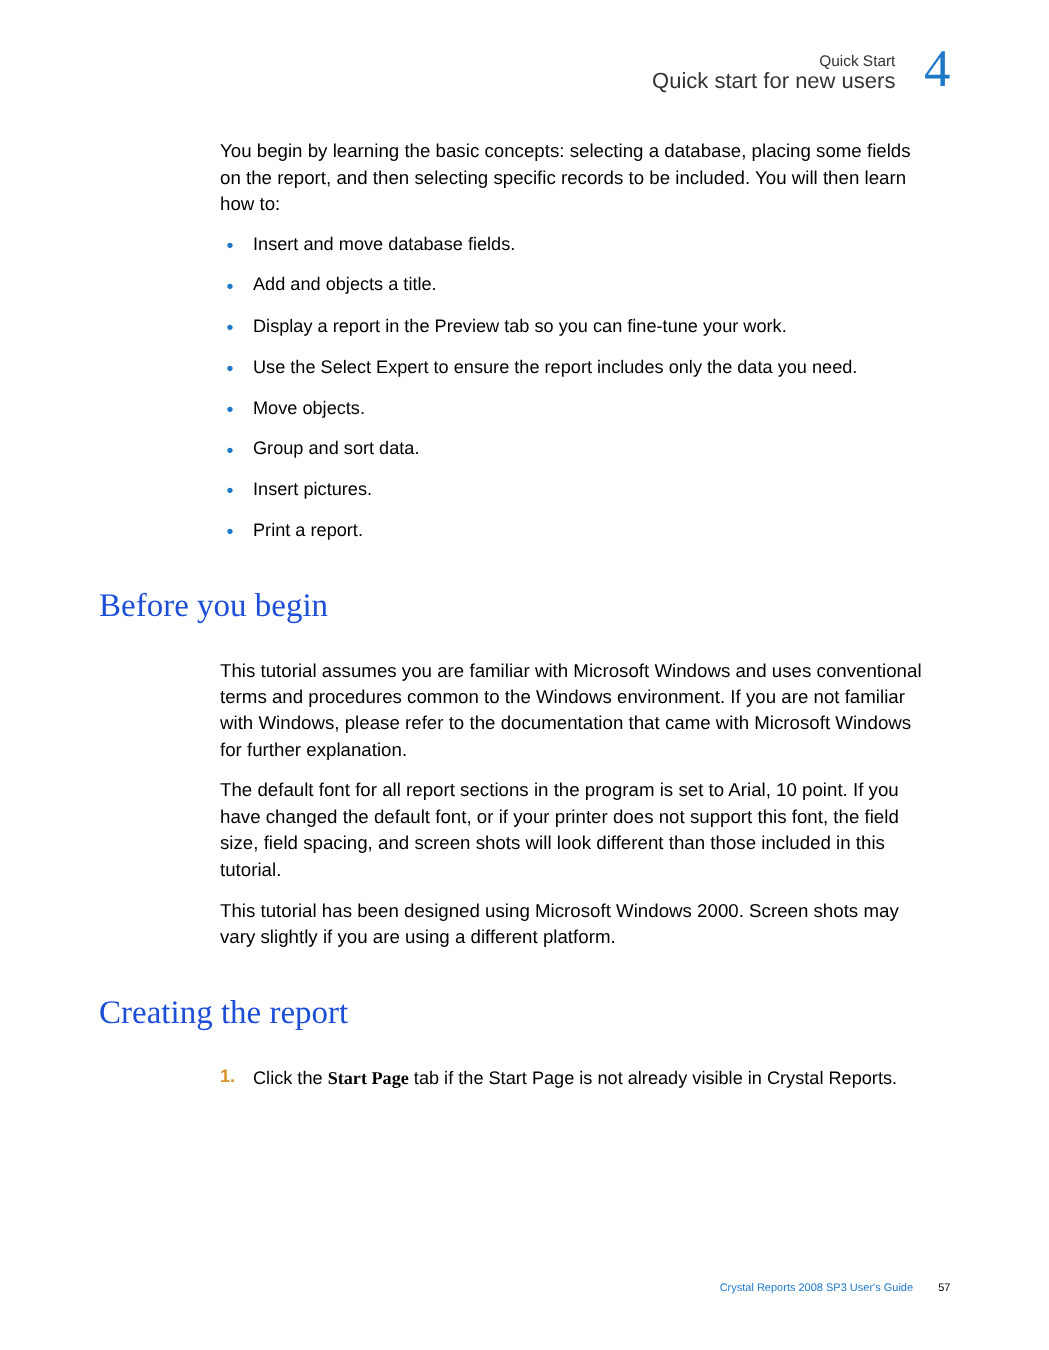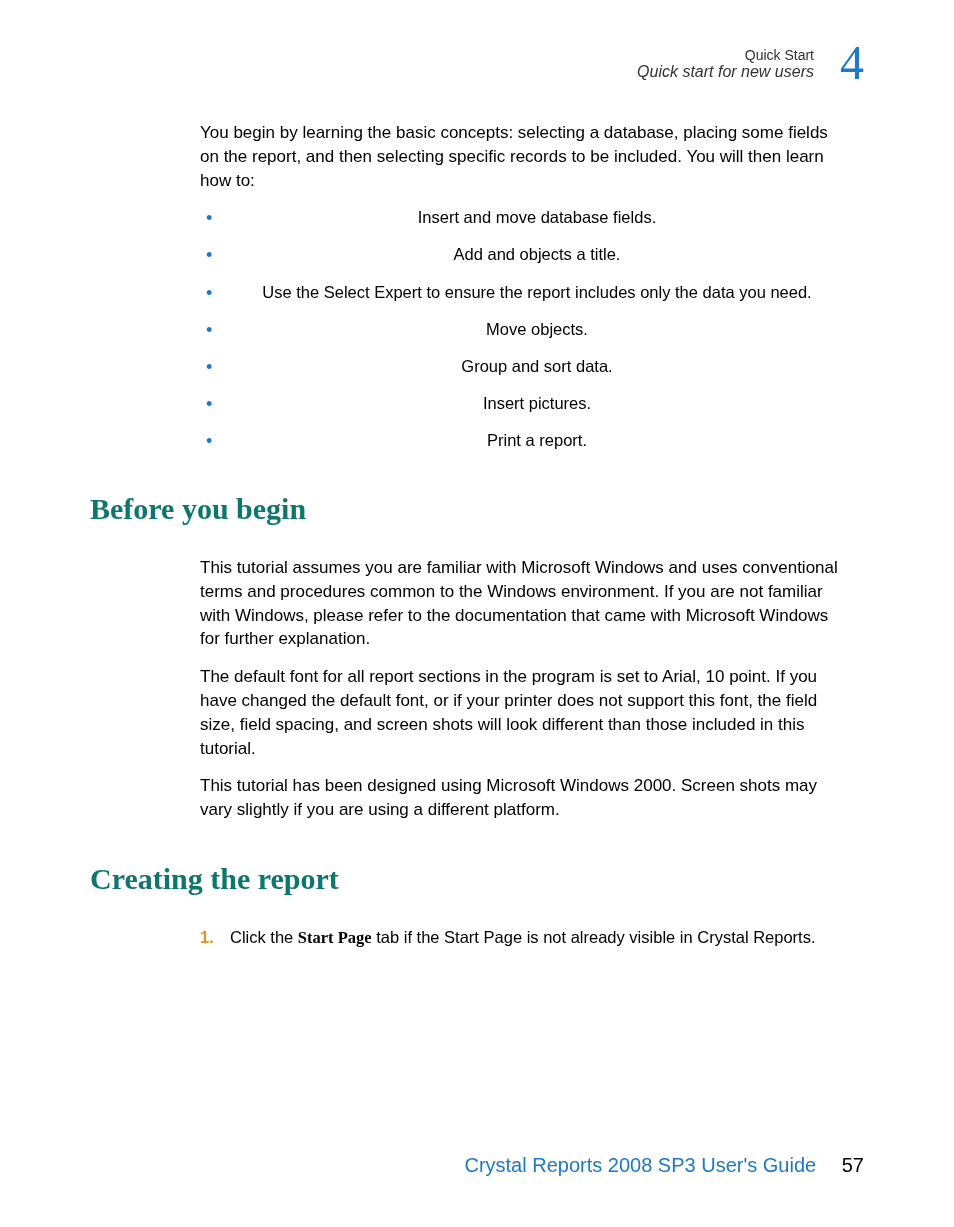--- a/index.html
+++ b/index.html
@@ -18,22 +18,21 @@
     text-align: right;
     margin-bottom: 40px;
     position: relative;
     padding-right: 50px;
   }
   .header-chapter {
     font-size: 14px;
     color: #333;
   }
   .header-section {
-    font-size: 16px;
-    font-style: italic;
+    font-size: 20px;
     color: #333;
   }
   .chapter-number {
     position: absolute;
     right: 0;
     top: -12px;
     font-family: Georgia, 'Times New Roman', serif;
     font-size: 48px;
     color: #1e78c8;
     font-weight: normal;
@@ -44,41 +43,40 @@
   }
   .para {
     font-size: 17px;
     line-height: 1.4;
     margin-bottom: 14px;
     color: #000;
   }
   .bullet-list {
     list-style: none;
     margin-bottom: 24px;
-    text-align: center;
   }
   .bullet-list li {
     font-size: 16.5px;
     line-height: 1.4;
     margin-bottom: 14px;
     position: relative;
     padding-left: 30px;
   }
   .bullet-list li::before {
     content: "•";
     color: #1e78c8;
     position: absolute;
     left: 6px;
     font-size: 18px;
   }
   .h2 {
     font-family: "Palatino Linotype", "Book Antiqua", Palatino, Georgia, serif;
     font-size: 30px;
-    color: #0f766e;
-    font-weight: bold;
+    color: #1d4ed8;
+    font-weight: normal;
     margin-top: 40px;
     margin-bottom: 30px;
     margin-left: -110px;
   }
   .numbered-list {
     list-style: none;
   }
   .numbered-list li {
     font-size: 16.5px;
     line-height: 1.4;
@@ -95,21 +93,21 @@
   .bold { font-weight: bold; font-family: Liberation Serif, serif; }
   .link {
     color: #1e78c8;
     font-style: italic;
     cursor: pointer;
   }
   .footer {
     position: absolute;
     bottom: 50px;
     right: 90px;
-    font-size: 20px;
+    font-size: 10px;
     color: #1e78c8;
   }
   .footer-page {
     margin-left: 20px;
     color: #000;
   }
 </style>
 </head>
 <body>
 
@@ -119,20 +117,21 @@
     <div class="header-section">Quick start for new users</div>
     <div class="chapter-number">4</div>
   </div>
 
   <div class="content">
     <p class="para">You begin by learning the basic concepts: selecting a database, placing some fields on the report, and then selecting specific records to be included. You will then learn how to:</p>
 
     <ul class="bullet-list">
       <li>Insert and move database fields.</li>
       <li>Add and objects a title.</li>
+      <li>Display a report in the Preview tab so you can fine-tune your work.</li>
       <li>Use the Select Expert to ensure the report includes only the data you need.</li>
       <li>Move objects.</li>
       <li>Group and sort data.</li>
       <li>Insert pictures.</li>
       <li>Print a report.</li>
     </ul>
 
     <h2 class="h2">Before you begin</h2>
 
     <p class="para">This tutorial assumes you are familiar with Microsoft Windows and uses conventional terms and procedures common to the Windows environment. If you are not familiar with Windows, please refer to the documentation that came with Microsoft Windows for further explanation.</p>

